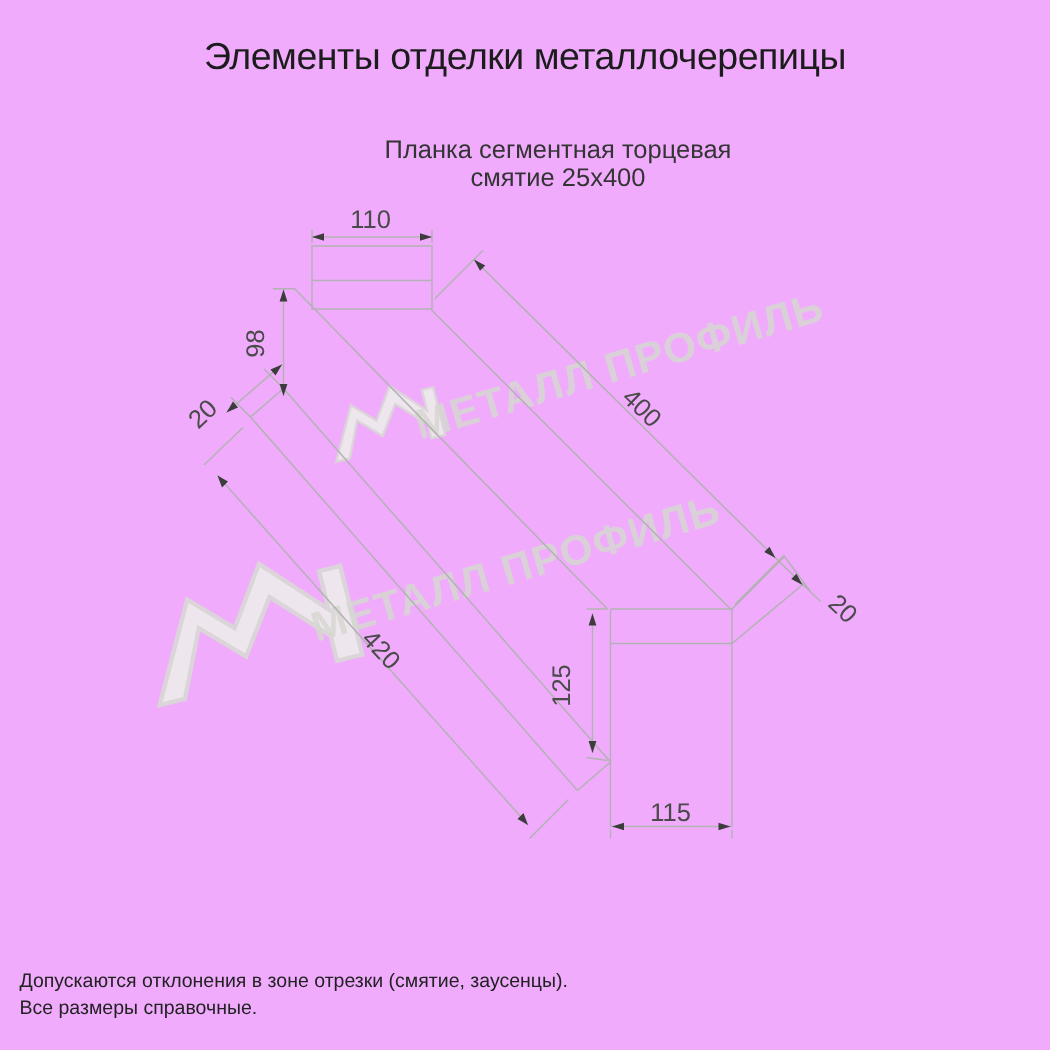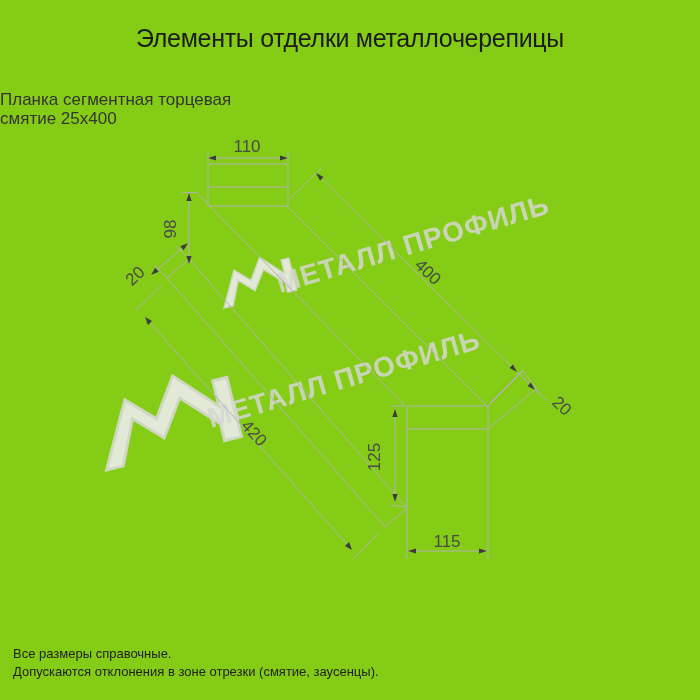--- a/index.html
+++ b/index.html
@@ -4,29 +4,29 @@
 <style>
   :root{
     --line:#b2b2b2;
     --arrow:#3c3c3c;
     --dim-text:#4a4a4a;
     --wm:#d7d7d2;
   }
   *{margin:0;padding:0;box-sizing:border-box;}
   html,body{width:700px;height:700px;background:#ffffff;overflow:hidden;}
   body{font-family:"Liberation Sans",sans-serif;position:relative;}
-  .page{position:absolute;inset:0;background:#84cc16;}
+  .page{position:absolute;inset:0;background:#f0abfc;}
   .title{
     position:absolute;top:24px;left:0;width:700px;
     text-align:center;font-size:25px;letter-spacing:-0.3px;
     color:#1c1c1c;
   }
   .subtitle{
     position:absolute;top:90px;left:0;width:700px;
-    font-size:17px;line-height:19px;color:#343434;
+    text-align:center;font-size:17px;line-height:19px;color:#343434;padding-left:44px;
   }
   .drawing-wrap{position:absolute;top:0;left:0;}
   .ln{fill:none;stroke:var(--line);stroke-width:1;}
   .ar{fill:var(--arrow);stroke:none;}
   .dt{fill:var(--dim-text);font-family:"Liberation Sans",sans-serif;font-size:17px;}
   .wm-text{
     fill:var(--wm);opacity:0.85;
     font-family:"Liberation Sans",sans-serif;font-weight:bold;font-size:28px;
     letter-spacing:1px;
   }
@@ -110,17 +110,17 @@
       <text class="dt" text-anchor="middle" transform="translate(139,280) rotate(-43)">20</text>
       <text class="dt" text-anchor="middle" transform="translate(424,276) rotate(44)">400</text>
       <text class="dt" text-anchor="middle" transform="translate(250,437) rotate(47)">420</text>
       <text class="dt" text-anchor="middle" transform="translate(558,410) rotate(43)">20</text>
       <text class="dt" text-anchor="middle" transform="translate(380,457) rotate(-90)">125</text>
       <text class="dt" text-anchor="middle" x="447" y="547">115</text>
     </svg>
   </div>
 
   <div class="footer">
+    <div>Допускаются отклонения в зоне отрезки (смятие, заусенцы).</div>
     <div>Все размеры справочные.</div>
-    <div>Допускаются отклонения в зоне отрезки (смятие, заусенцы).</div>
   </div>
 
 </div>
 
 </body></html>

